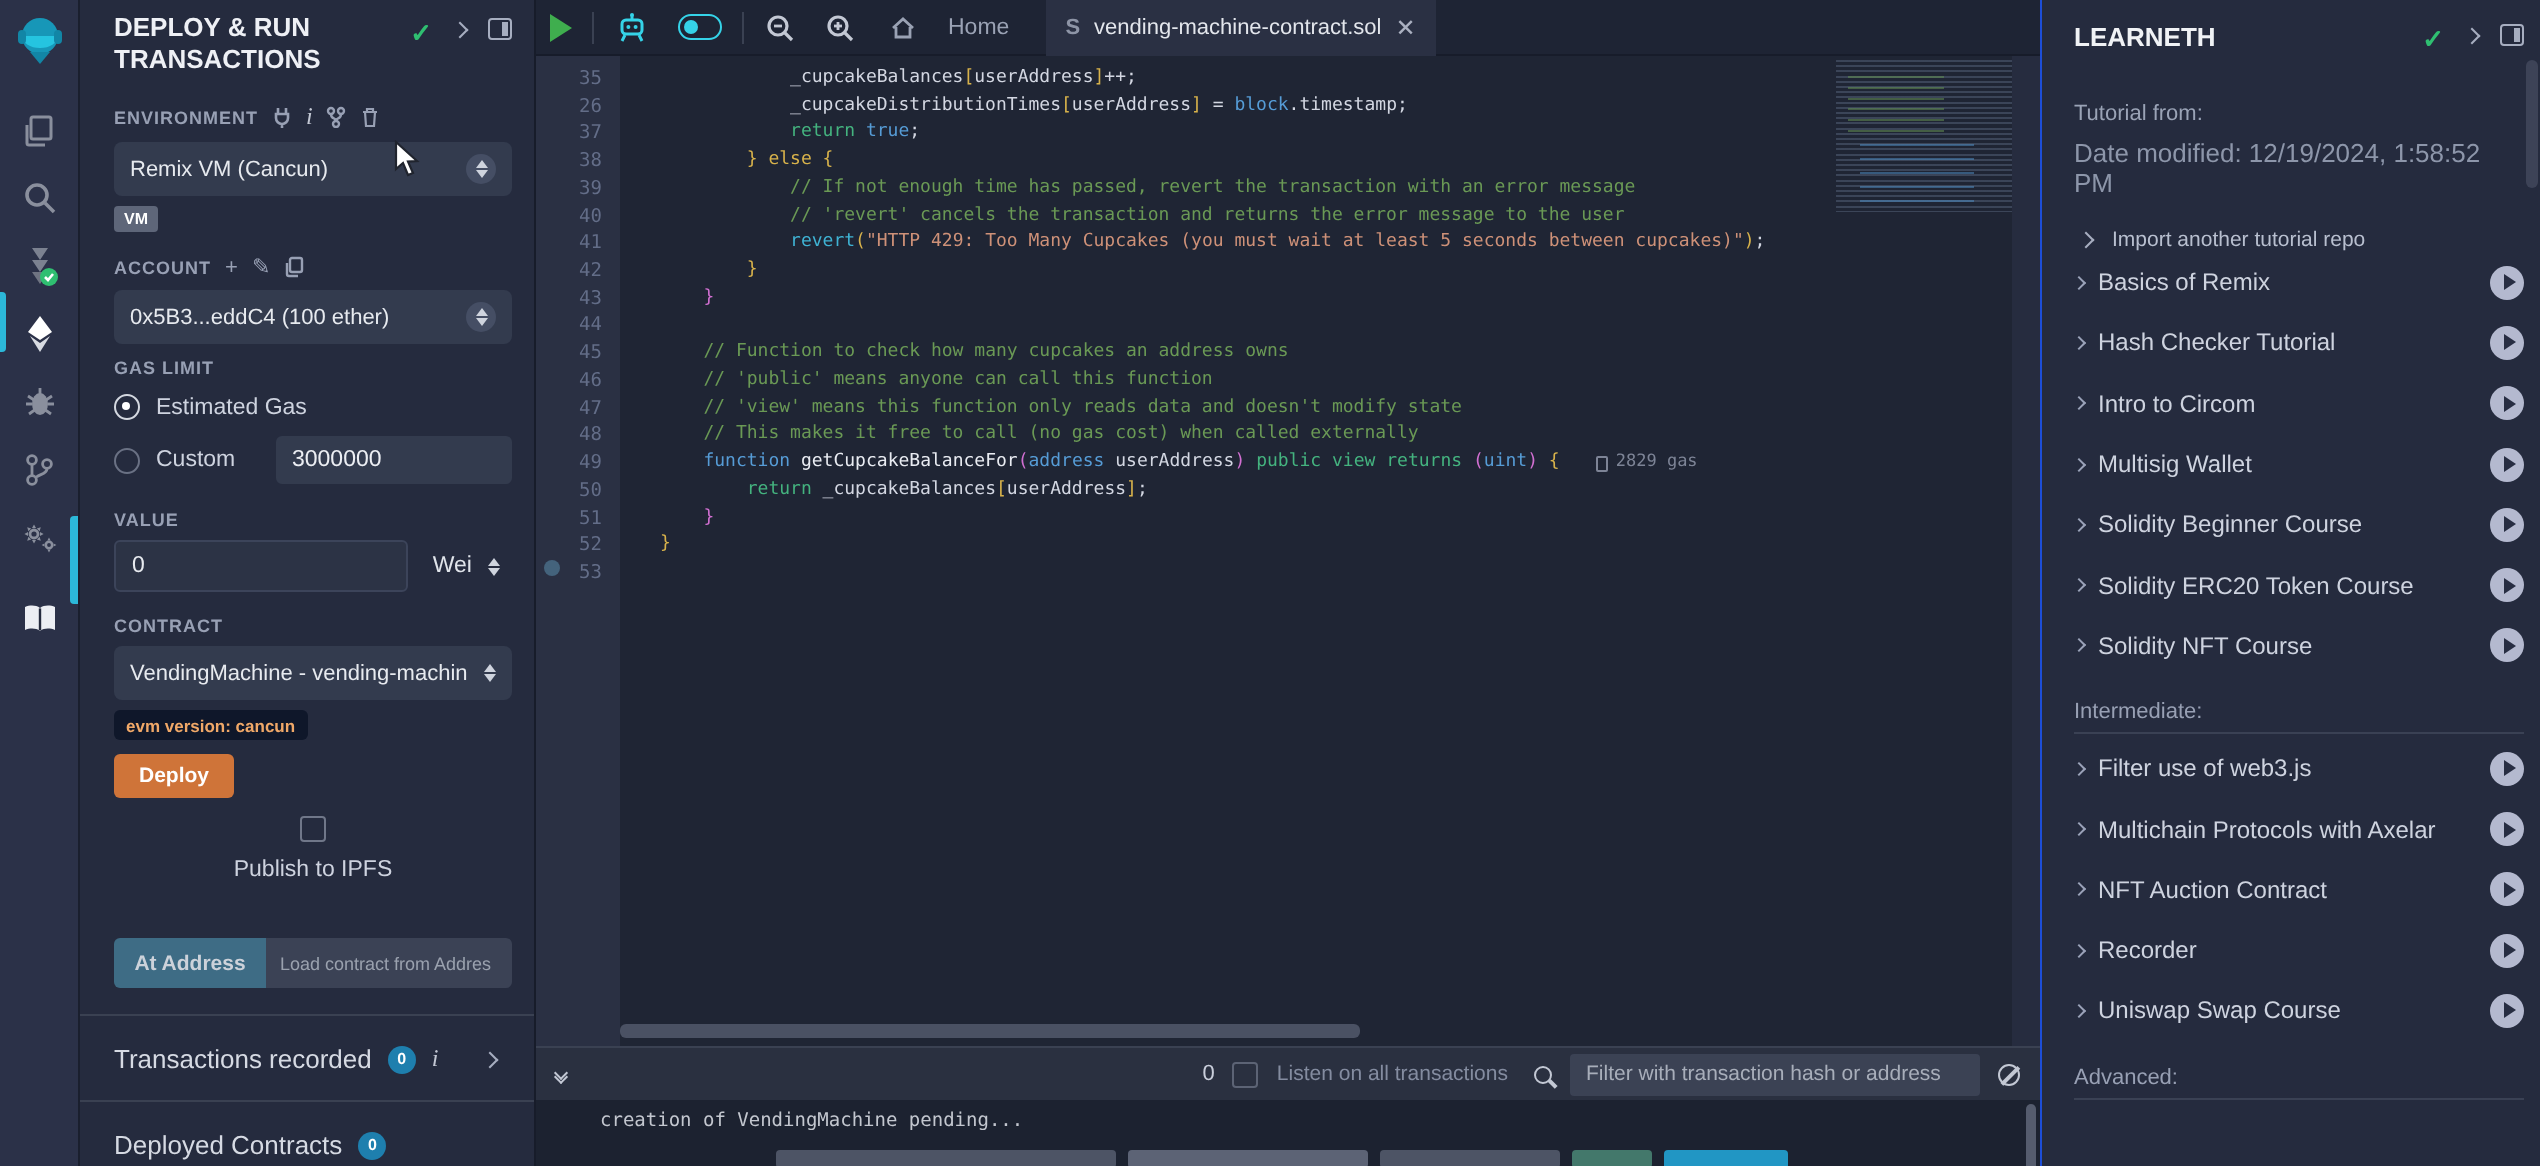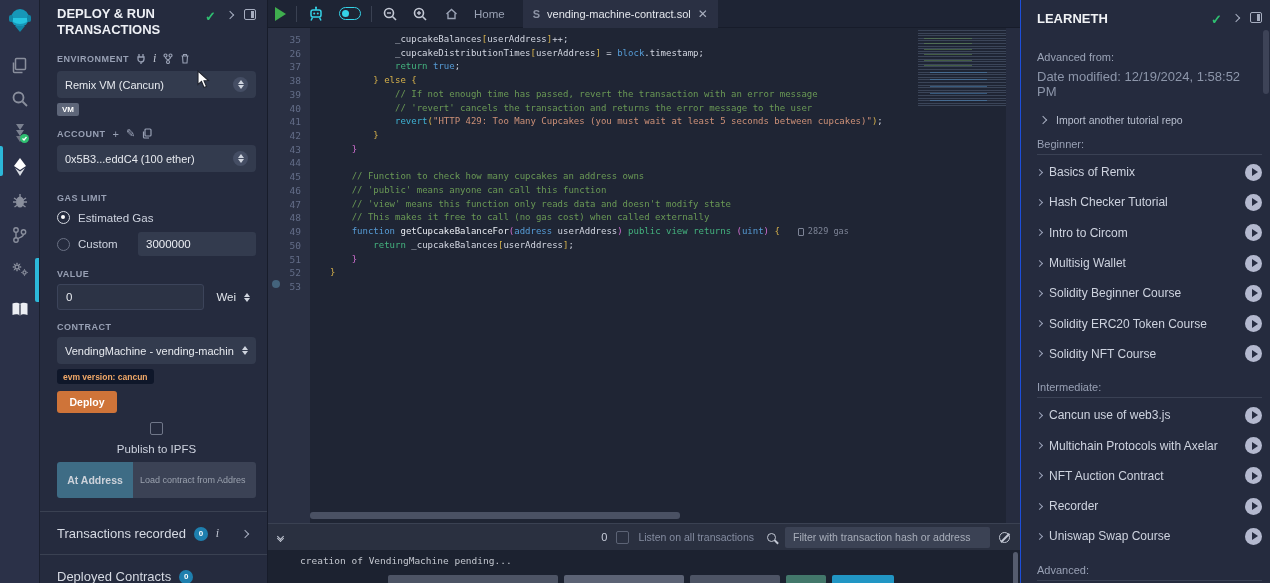--- a/index.html
+++ b/index.html
@@ -43,21 +43,21 @@
   .radio.unsel { border:1.5px solid #6a7184; }
   .radio-lbl { font-size:11.5px; color:#ced3df; }
   .gas-input { margin-left:auto; width:118px; height:24px; background:#333b4e; border-radius:3px; color:#eceef3; font-size:11.5px; display:flex; align-items:center; padding:0 8px; }
   .value-row { margin-top:5px; display:flex; align-items:center; }
   .value-input { flex:1; height:26px; background:#2c3345; border:1px solid #3c445a; border-radius:3px; color:#e7eaef; font-size:11.5px; display:flex; align-items:center; padding:0 8px; }
   .unit { display:flex; align-items:center; gap:8px; padding:0 6px 0 12px; font-size:11.5px; color:#e0e4ea; cursor:pointer; }
   .evm-badge { display:inline-block; margin-top:5px; background:#0f172a; color:#f0a868; font-size:8.5px; font-weight:bold; padding:2.5px 6px; border-radius:3px; }
   .deploy-btn { margin-top:7px; width:60px; height:22px; background:#cf7439; border:none; border-radius:3px; color:#fff; font-weight:bold; font-size:10.5px; cursor:pointer; font-family:inherit; }
   .ipfs-row { display:flex; align-items:center; gap:8px; margin-top:9px;flex-direction:column; }
   .checkbox { width:13px; height:13px; border:1.5px solid #707789; border-radius:2px; background:transparent; }
-  .ataddr-row { margin-top:7px; display:flex; height:36px; }
+  .ataddr-row { margin-top:28px; display:flex; height:25px; }
   .ataddr-btn { width:76px; background:#3e6c85; border:none; border-radius:3px 0 0 3px; color:#ccd2da; font-weight:bold; font-size:10.5px; cursor:pointer; font-family:inherit; }
   .ataddr-input { flex:1; background:#3b4255; border-radius:0 3px 3px 0; color:#9aa1ae; font-size:9px; display:flex; align-items:center; padding:0 7px; white-space:nowrap; overflow:hidden; }
   .divider { height:1px; background:#3a4152; margin-top:13px; }
   .section-row { display:flex; align-items:center; gap:8px; padding:14px 11px 13px 17px; cursor:pointer; }
   .section-row .txt { font-size:13px; color:#d6dae3; }
   .count-badge { min-width:14px; height:14px; border-radius:8px; background:#1e7fae; color:#fff; font-size:8px; font-weight:bold; display:flex; align-items:center; justify-content:center; padding:0 4px; }
   .i-ic { font-family:"Liberation Serif", serif; font-style:italic; color:#c3c8d4; font-size:12px; }
 
   
   .main { width:752px; flex:none; display:flex; flex-direction:column; background:#1f2534; }
@@ -257,21 +257,21 @@
         </span>
       </div>
       <div class="select">
         <span class="val">0x5B3...eddC4 (100 ether)</span>
         <span class="caret-badge">
             <i class="u"></i>
             <i class="d"></i>
           </span>
       </div>
 
-      <div class="lbl-row" style="margin-top:21px">
+      <div class="lbl-row" style="margin-top:7px">
         <span class="lbl">GAS LIMIT</span>
       </div>
       <div class="radio-row">
         <span class="radio sel"></span>
         <span class="radio-lbl">Estimated Gas</span>
       </div>
       <div class="radio-row">
         <span class="radio unsel"></span>
         <span class="radio-lbl">Custom</span>
         <span class="gas-input">3000000</span>
@@ -455,29 +455,28 @@
   <div class="learneth">
     <div class="le-header">
       <span class="le-title">LEARNETH</span>
       <span class="hdr-icons">
         <span class="check">✓</span>
         <span class="chev" style="margin-top:3px"></span>
         <span class="panelglyph"></span>
       </span>
     </div>
     <div class="le-meta">
-      <div class="le-from">Advanced from:</div>
+      <div class="le-from">Tutorial from:</div>
       <div class="le-date">Date modified: 12/19/2024, 1:58:52 PM</div>
     </div>
     <div class="le-import">
       <span class="chev"></span>
       <span class="txt">Import another tutorial repo</span>
     </div>
     <div id="le-list">
-        <div class="le-sec">Beginner:</div>
         <div class="le-item">
           <span class="chev"></span>
           <span class="txt">Basics of Remix</span>
           <span class="le-play">
             <i></i>
           </span>
         </div>
         <div class="le-item">
           <span class="chev"></span>
           <span class="txt">Hash Checker Tutorial</span>
@@ -516,21 +515,21 @@
         <div class="le-item">
           <span class="chev"></span>
           <span class="txt">Solidity NFT Course</span>
           <span class="le-play">
             <i></i>
           </span>
         </div>
         <div class="le-sec">Intermediate:</div>
         <div class="le-item">
           <span class="chev"></span>
-          <span class="txt">Cancun use of web3.js</span>
+          <span class="txt">Filter use of web3.js</span>
           <span class="le-play">
             <i></i>
           </span>
         </div>
         <div class="le-item">
           <span class="chev"></span>
           <span class="txt">Multichain Protocols with Axelar</span>
           <span class="le-play">
             <i></i>
           </span>

